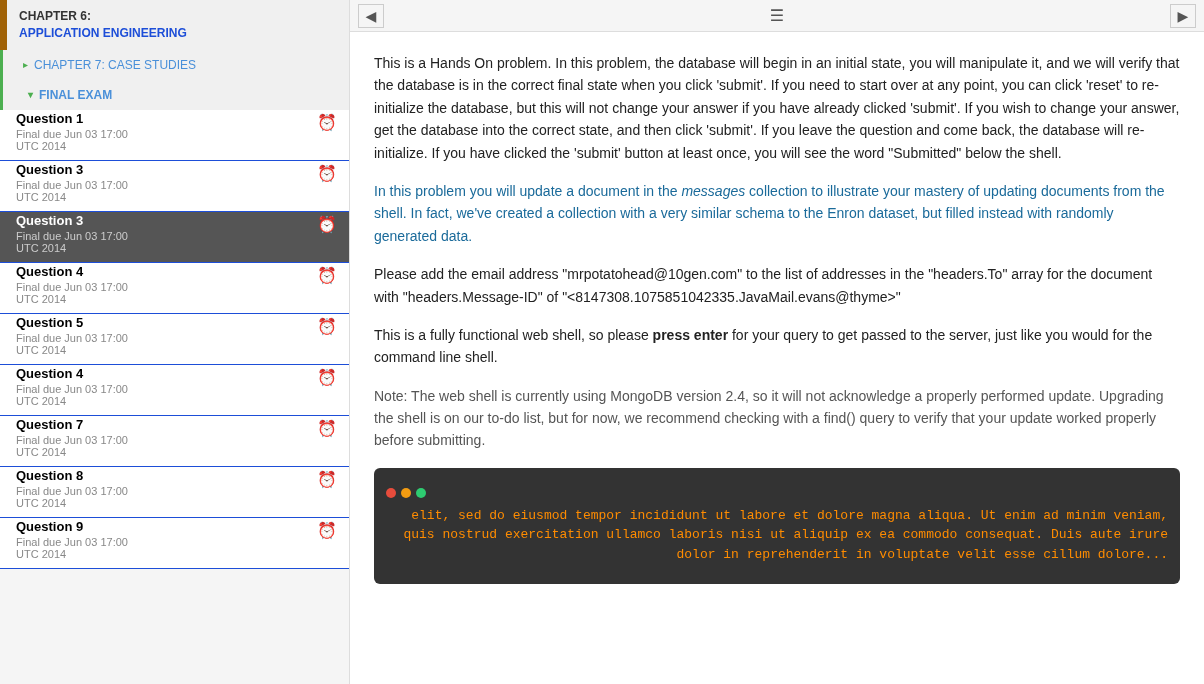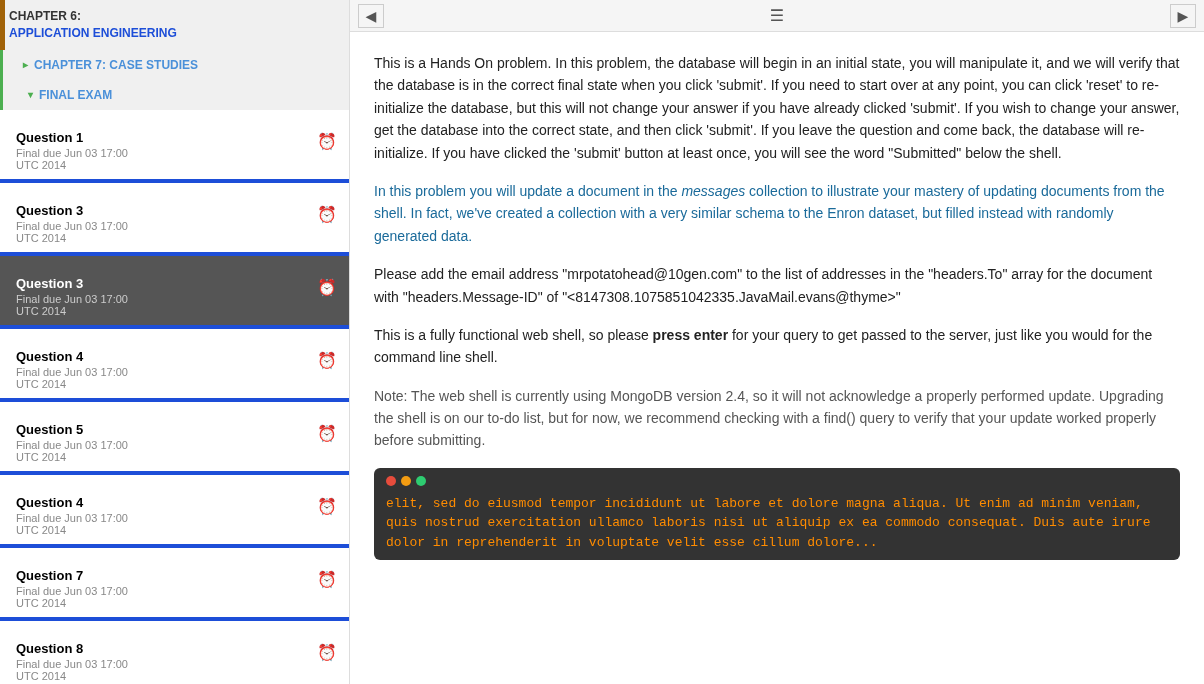--- a/index.html
+++ b/index.html
@@ -18,38 +18,38 @@
       width: 350px;
       min-width: 350px;
       background: #f5f5f5;
       border-right: 1px solid #ddd;
       overflow-y: auto;
       display: flex;
       flex-direction: column;
     }
 
     .chapter-header {
-      padding: 8px 4px;
+      padding: 8px 12px;
       font-size: 12px;
       font-weight: bold;
       color: #333;
-      border-left: 5px solid #a16207;
+      border-left: 7px solid #a16207;
       background: #f0f0f0;
       line-height: 1.4;
     }
 
     .chapter-header .sub {
       color: #1d4ed8;
       font-weight: bold;
     }
 
     .chapter-case-studies {
       padding: 8px 24px 8px 20px;
       font-size: 12px;
-      font-weight: bold;
+      font-weight: normal;
       color: #4a90d9;
       border-left: 3px solid #4caf50;
       background: #f0f0f0;
       cursor: pointer;
       display: flex;
       align-items: center;
     }
 
     .chapter-case-studies::before {
       content: "▸";
@@ -71,23 +71,23 @@
     }
 
     .final-exam-header::before {
       content: "▾";
       margin-right: 6px;
       color: #4caf50;
       font-size: 10px;
     }
 
     .question-item {
-      padding: 20px 12px 8px 16px;
+      padding: 1px 12px 8px 16px;
       background: #fff;
-      border-bottom: 4px solid #1d4ed8;
+      border-bottom: 1px solid #1d4ed8;
       cursor: pointer;
       display: flex;
       justify-content: space-between;
       align-items: flex-start;
     }
 
     .question-item.active {
       background: #555;
       color: #fff;
     }
@@ -186,22 +186,23 @@
       color: #1a6a9a;
     }
 
     .content-body p.italic-note {
       color: #555;
     }
 
     .shell-container {
       background: #333;
       border-radius: 6px;
-      padding: 8px 12px;
+      padding: 20px 12px;
       margin-top: 8px;
+      text-align: right;
     }
 
     .shell-dots {
       display: flex;
       gap: 5px;
       margin-bottom: 8px;
     }
 
     .dot {
       width: 10px;

